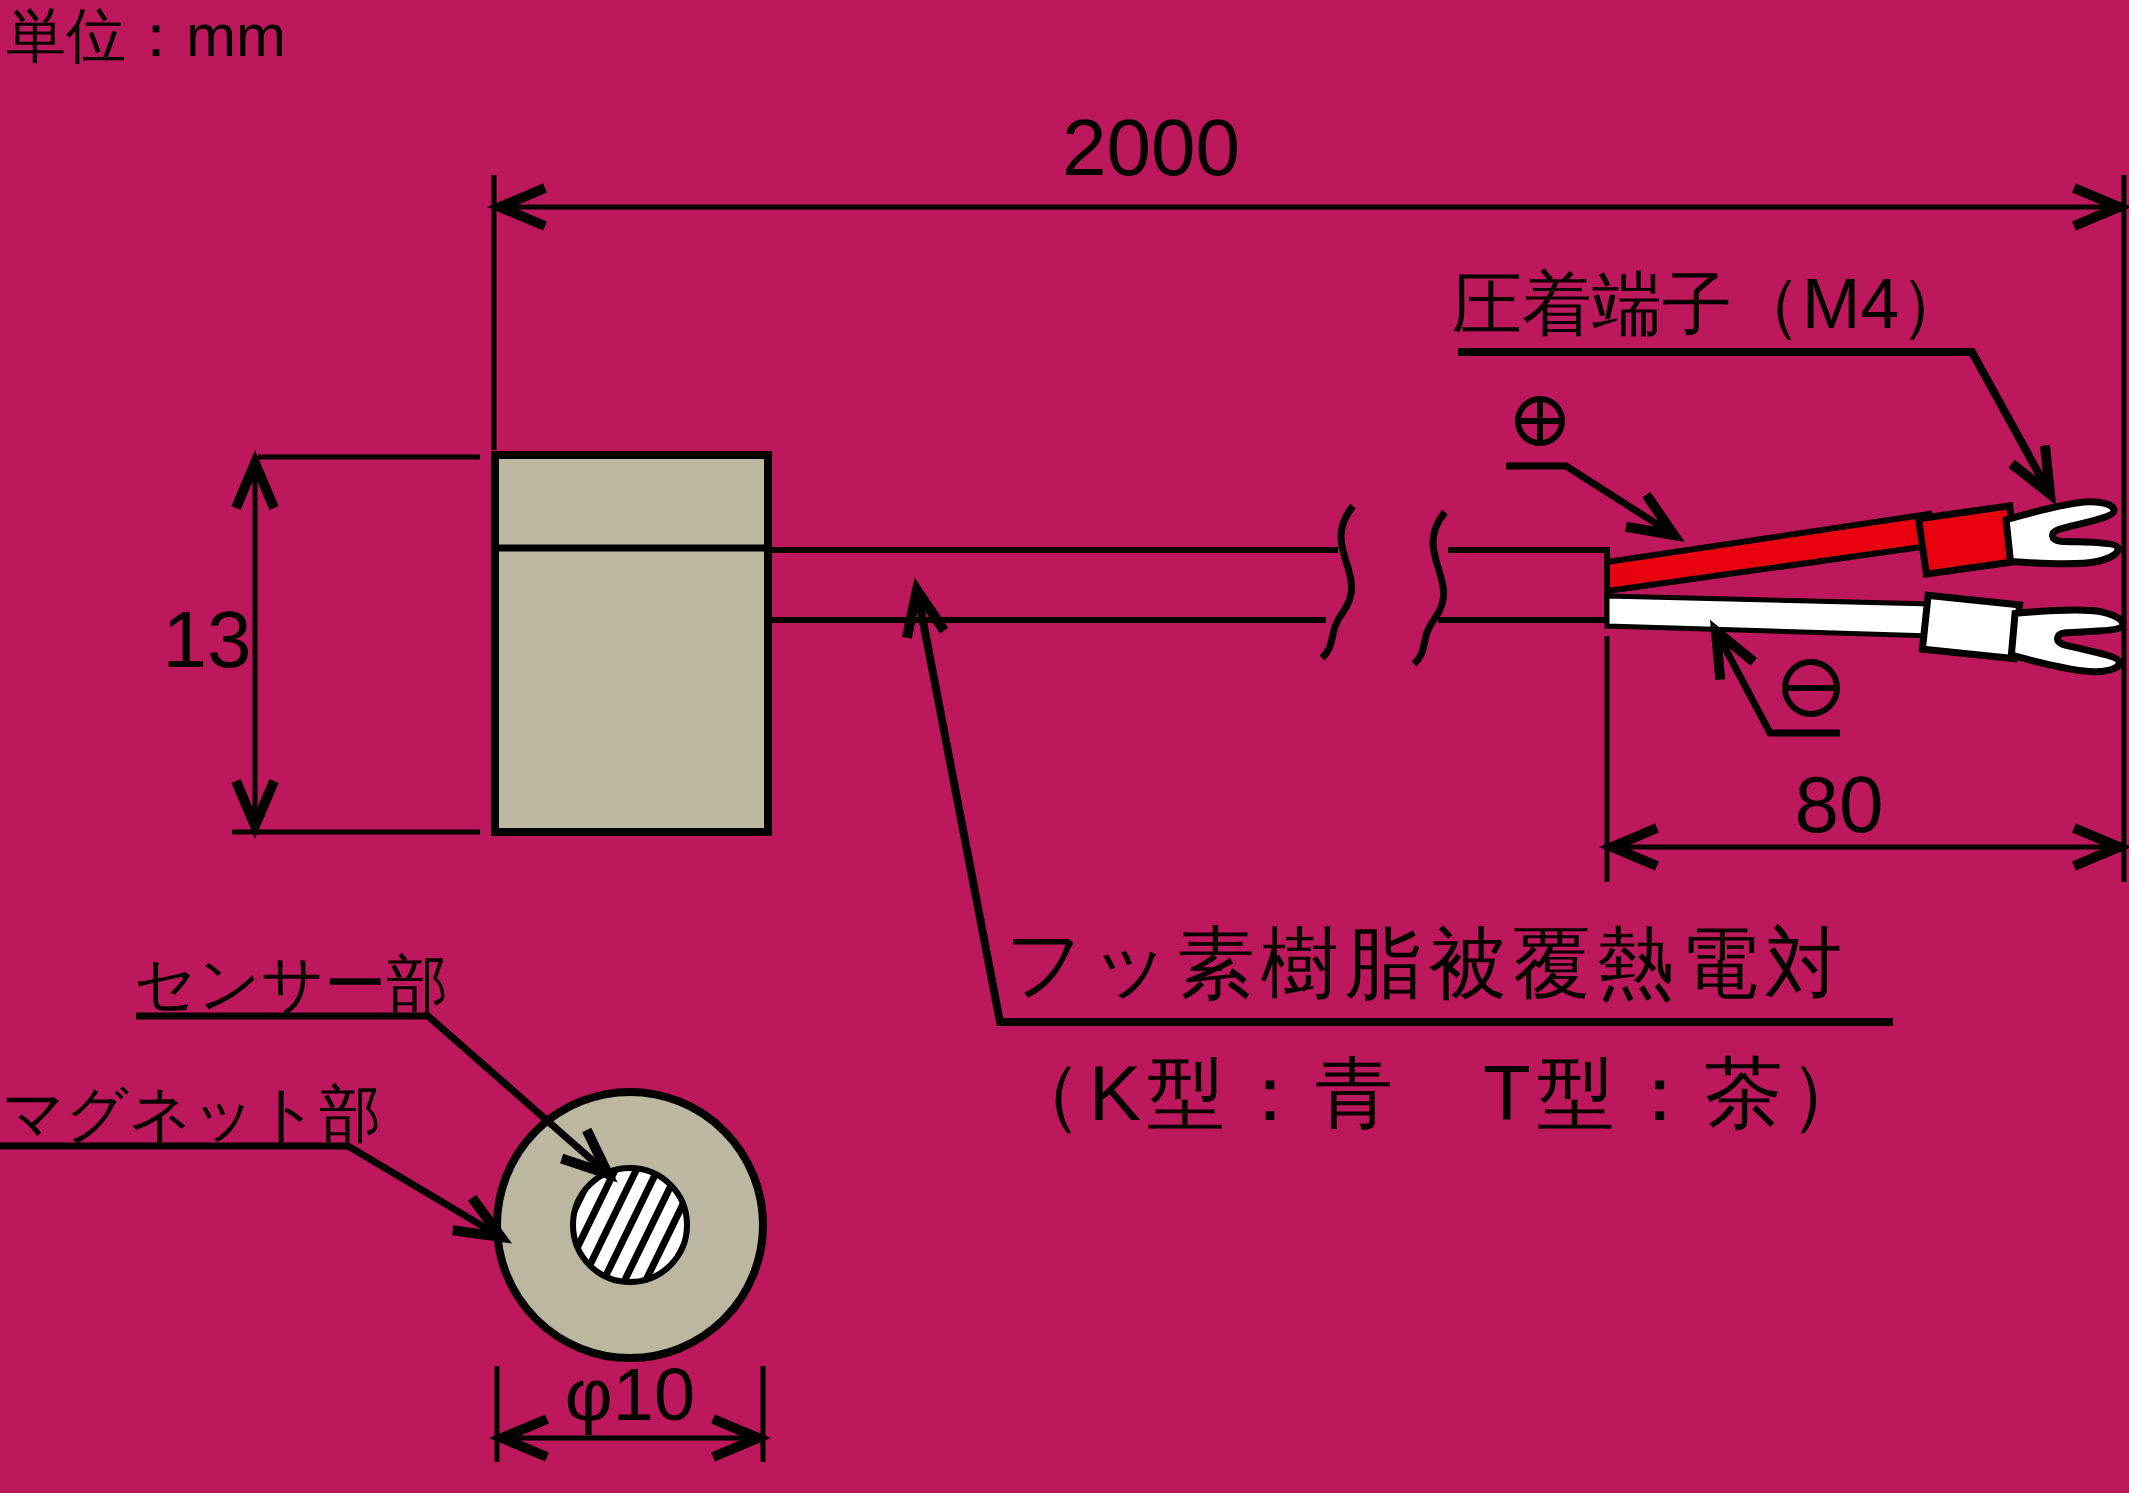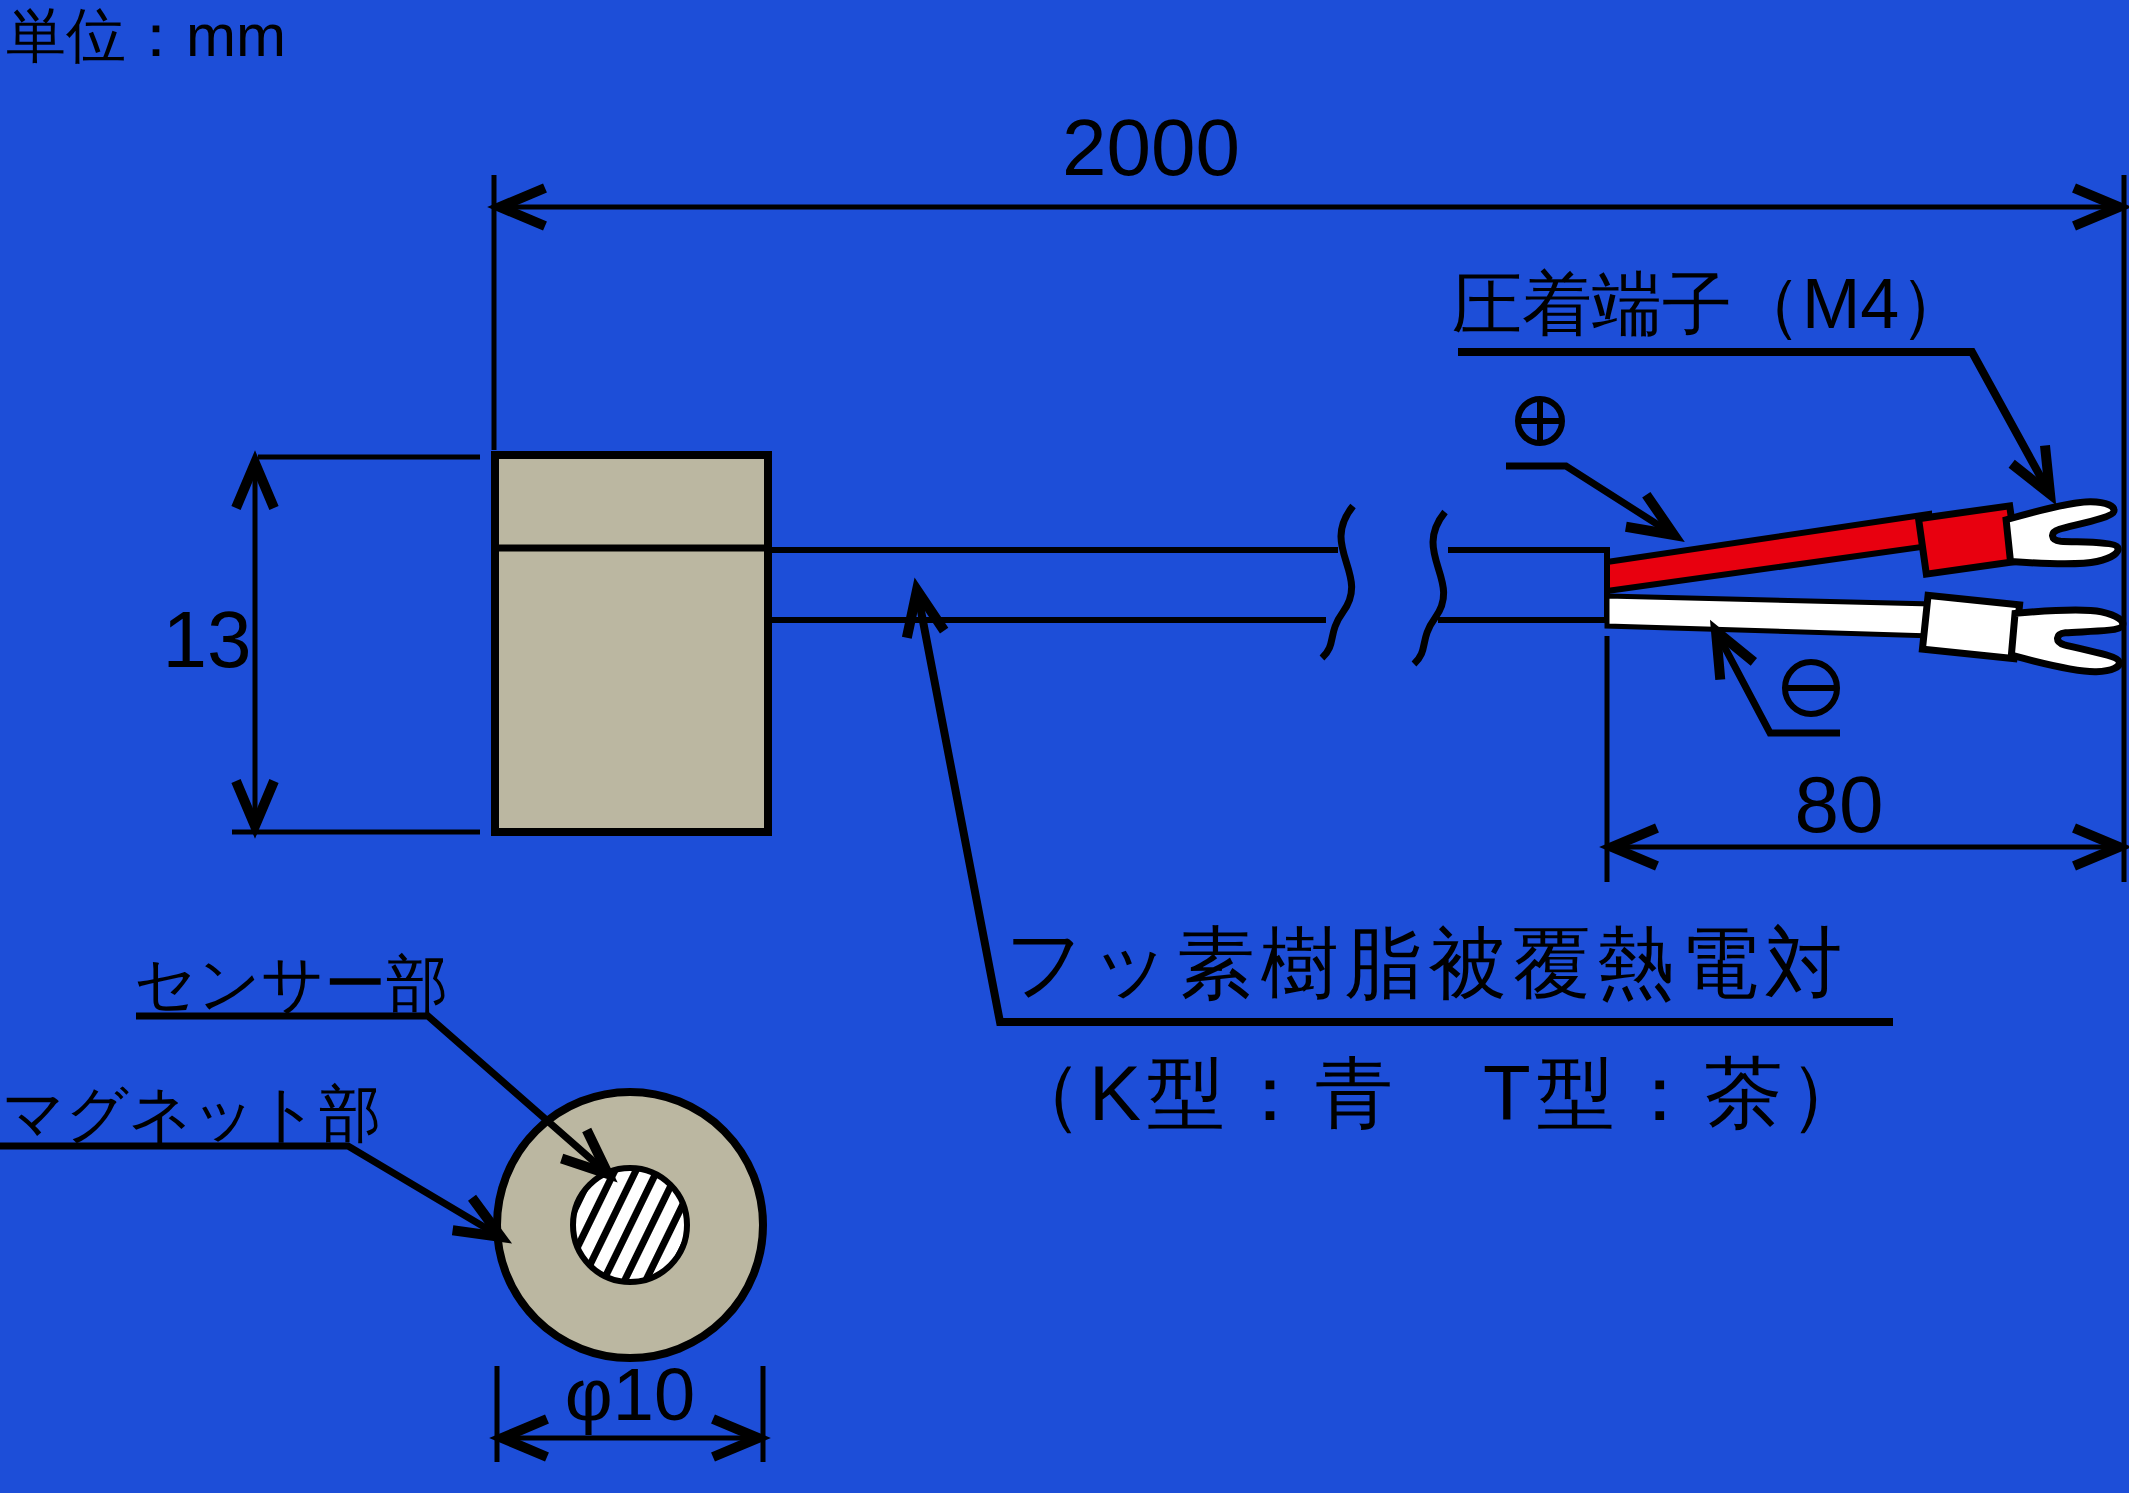--- a/index.html
+++ b/index.html
@@ -1,19 +1,19 @@
 <!DOCTYPE html>
 <html><head>
 <meta charset="utf-8">
 <style>
   html,body{margin:0;padding:0;background:#ffffff;}
   .stage{
     position:relative;
     width:2129px;height:1493px;
-    background:#1d4ed8;
+    background:#be185d;
     font-family:"Liberation Sans", sans-serif;
     overflow:hidden;
   }
   svg{position:absolute;left:0;top:0;}
   text{
     font-family:"Liberation Sans", sans-serif;
     fill:#000;
   }
   .dim-text{font-size:80px;}
   .label-jp{font-size:70px;}

